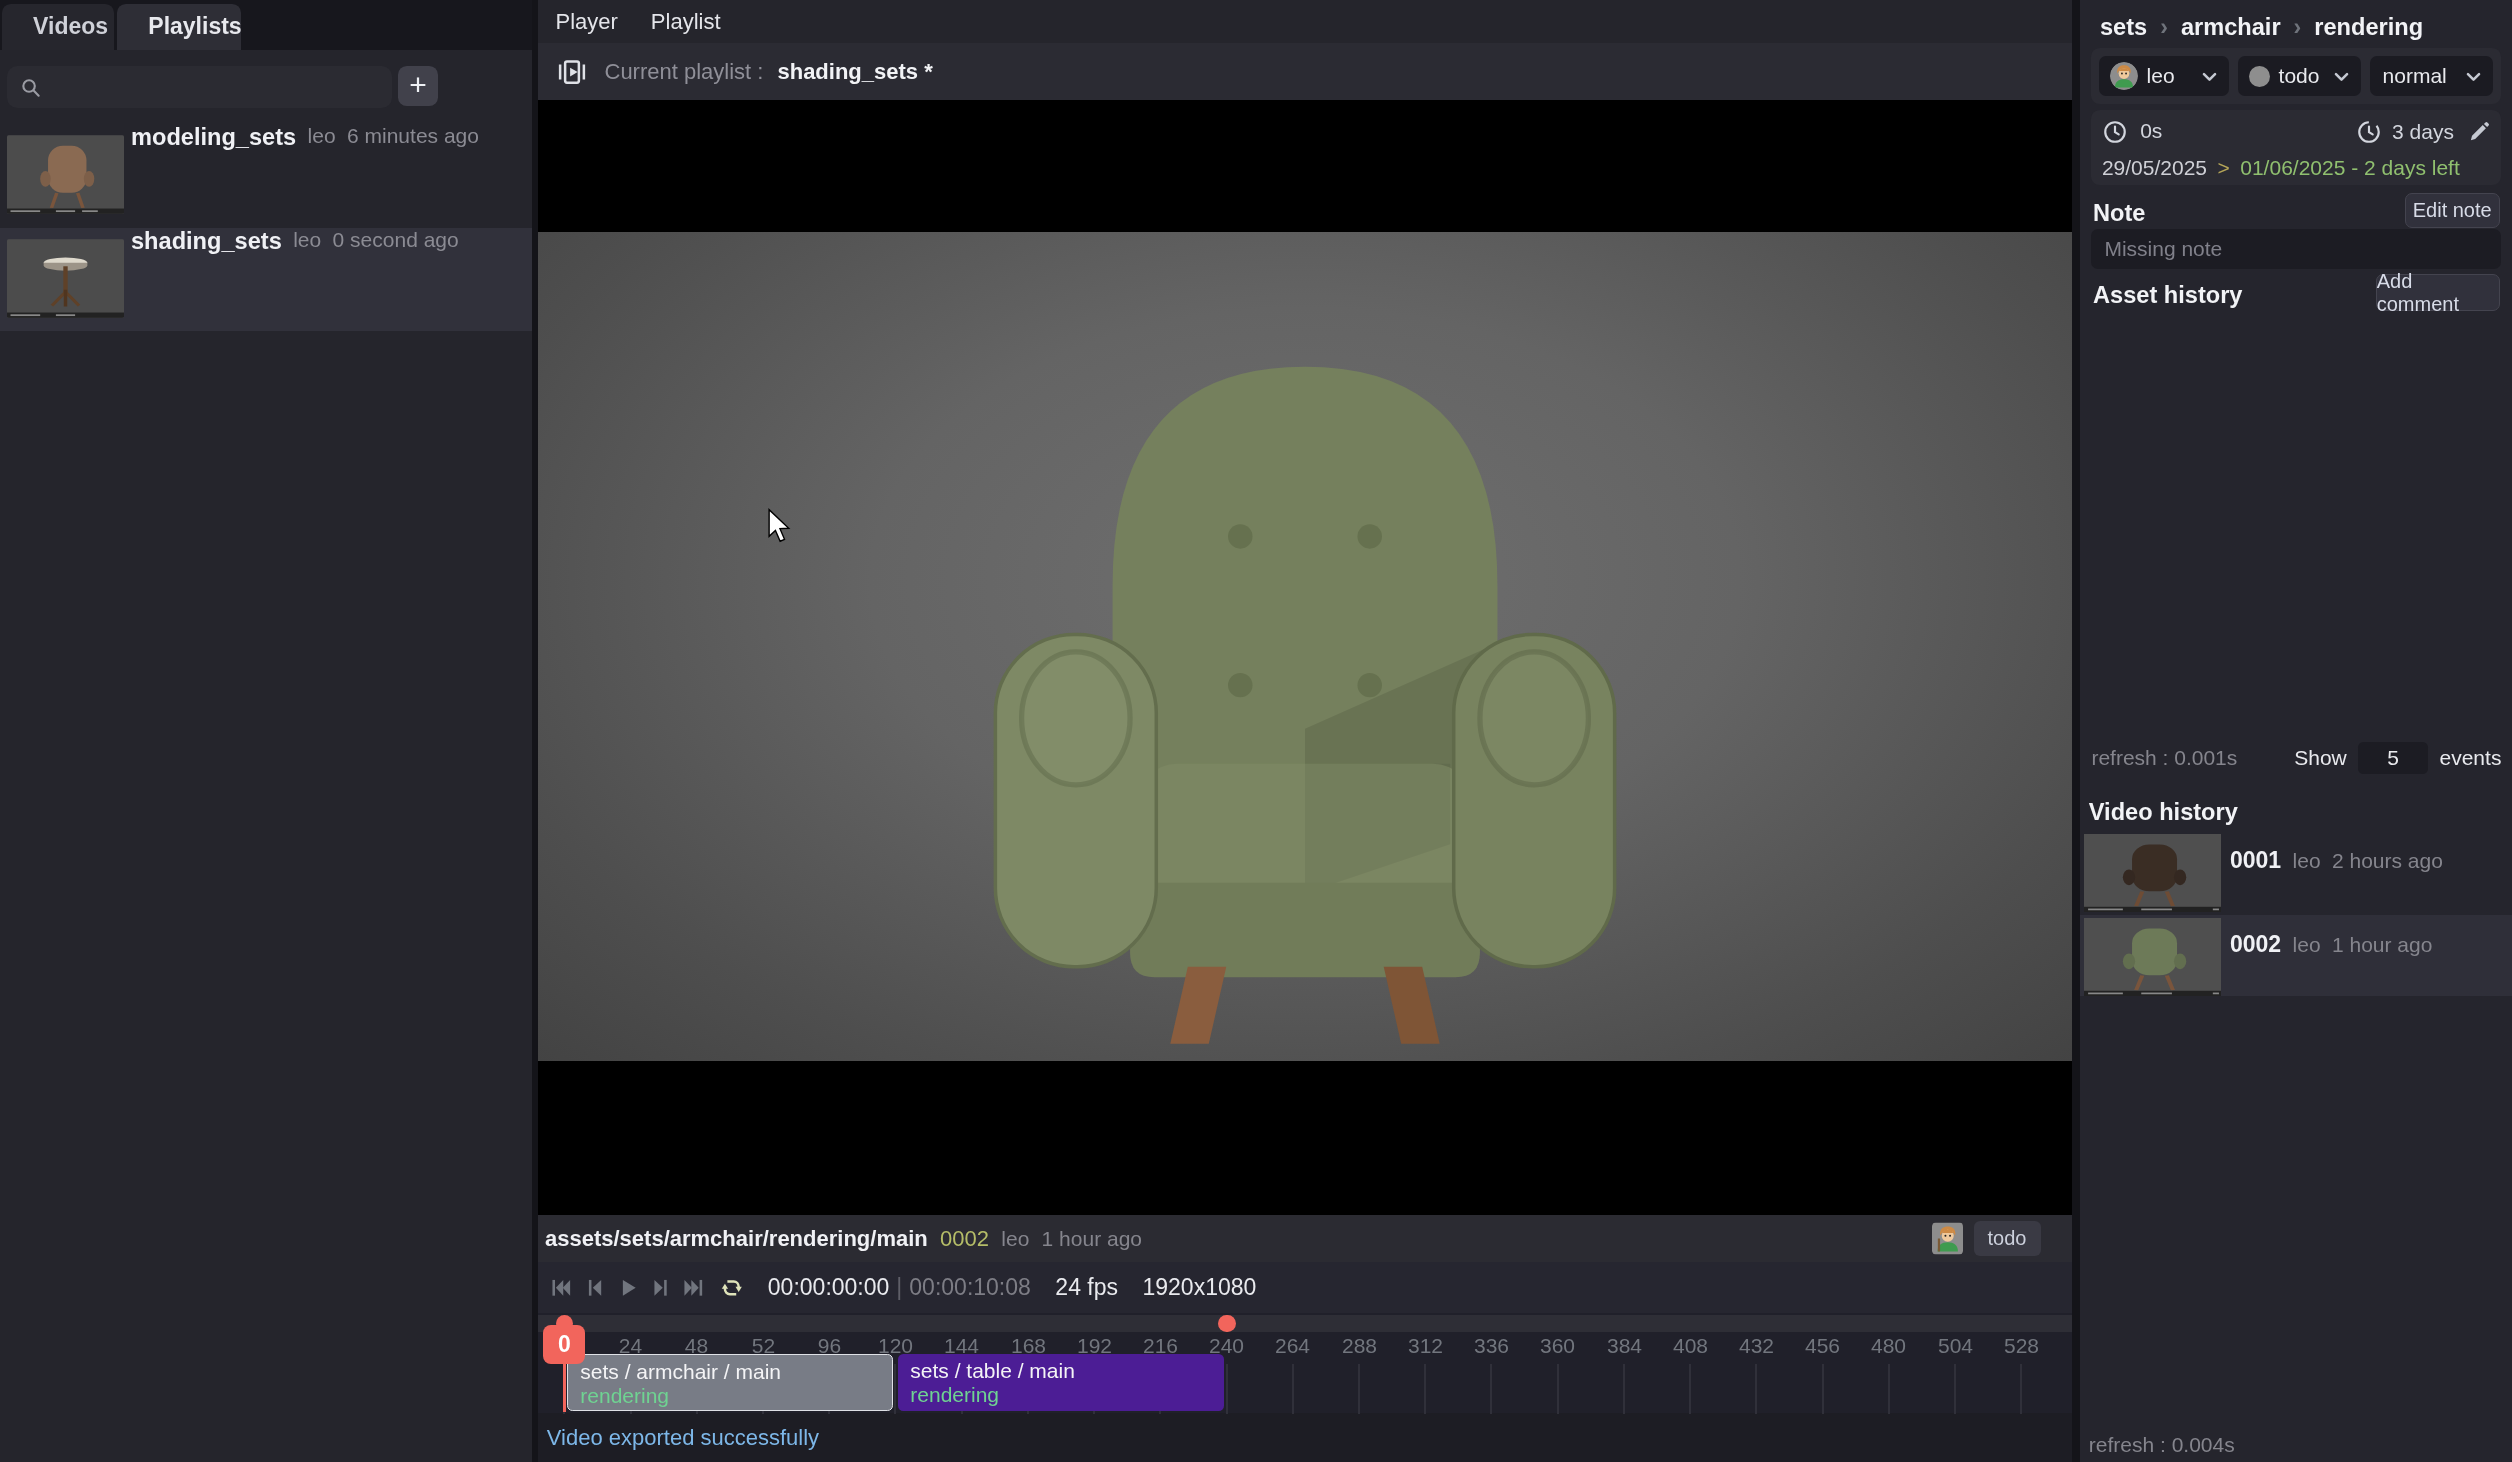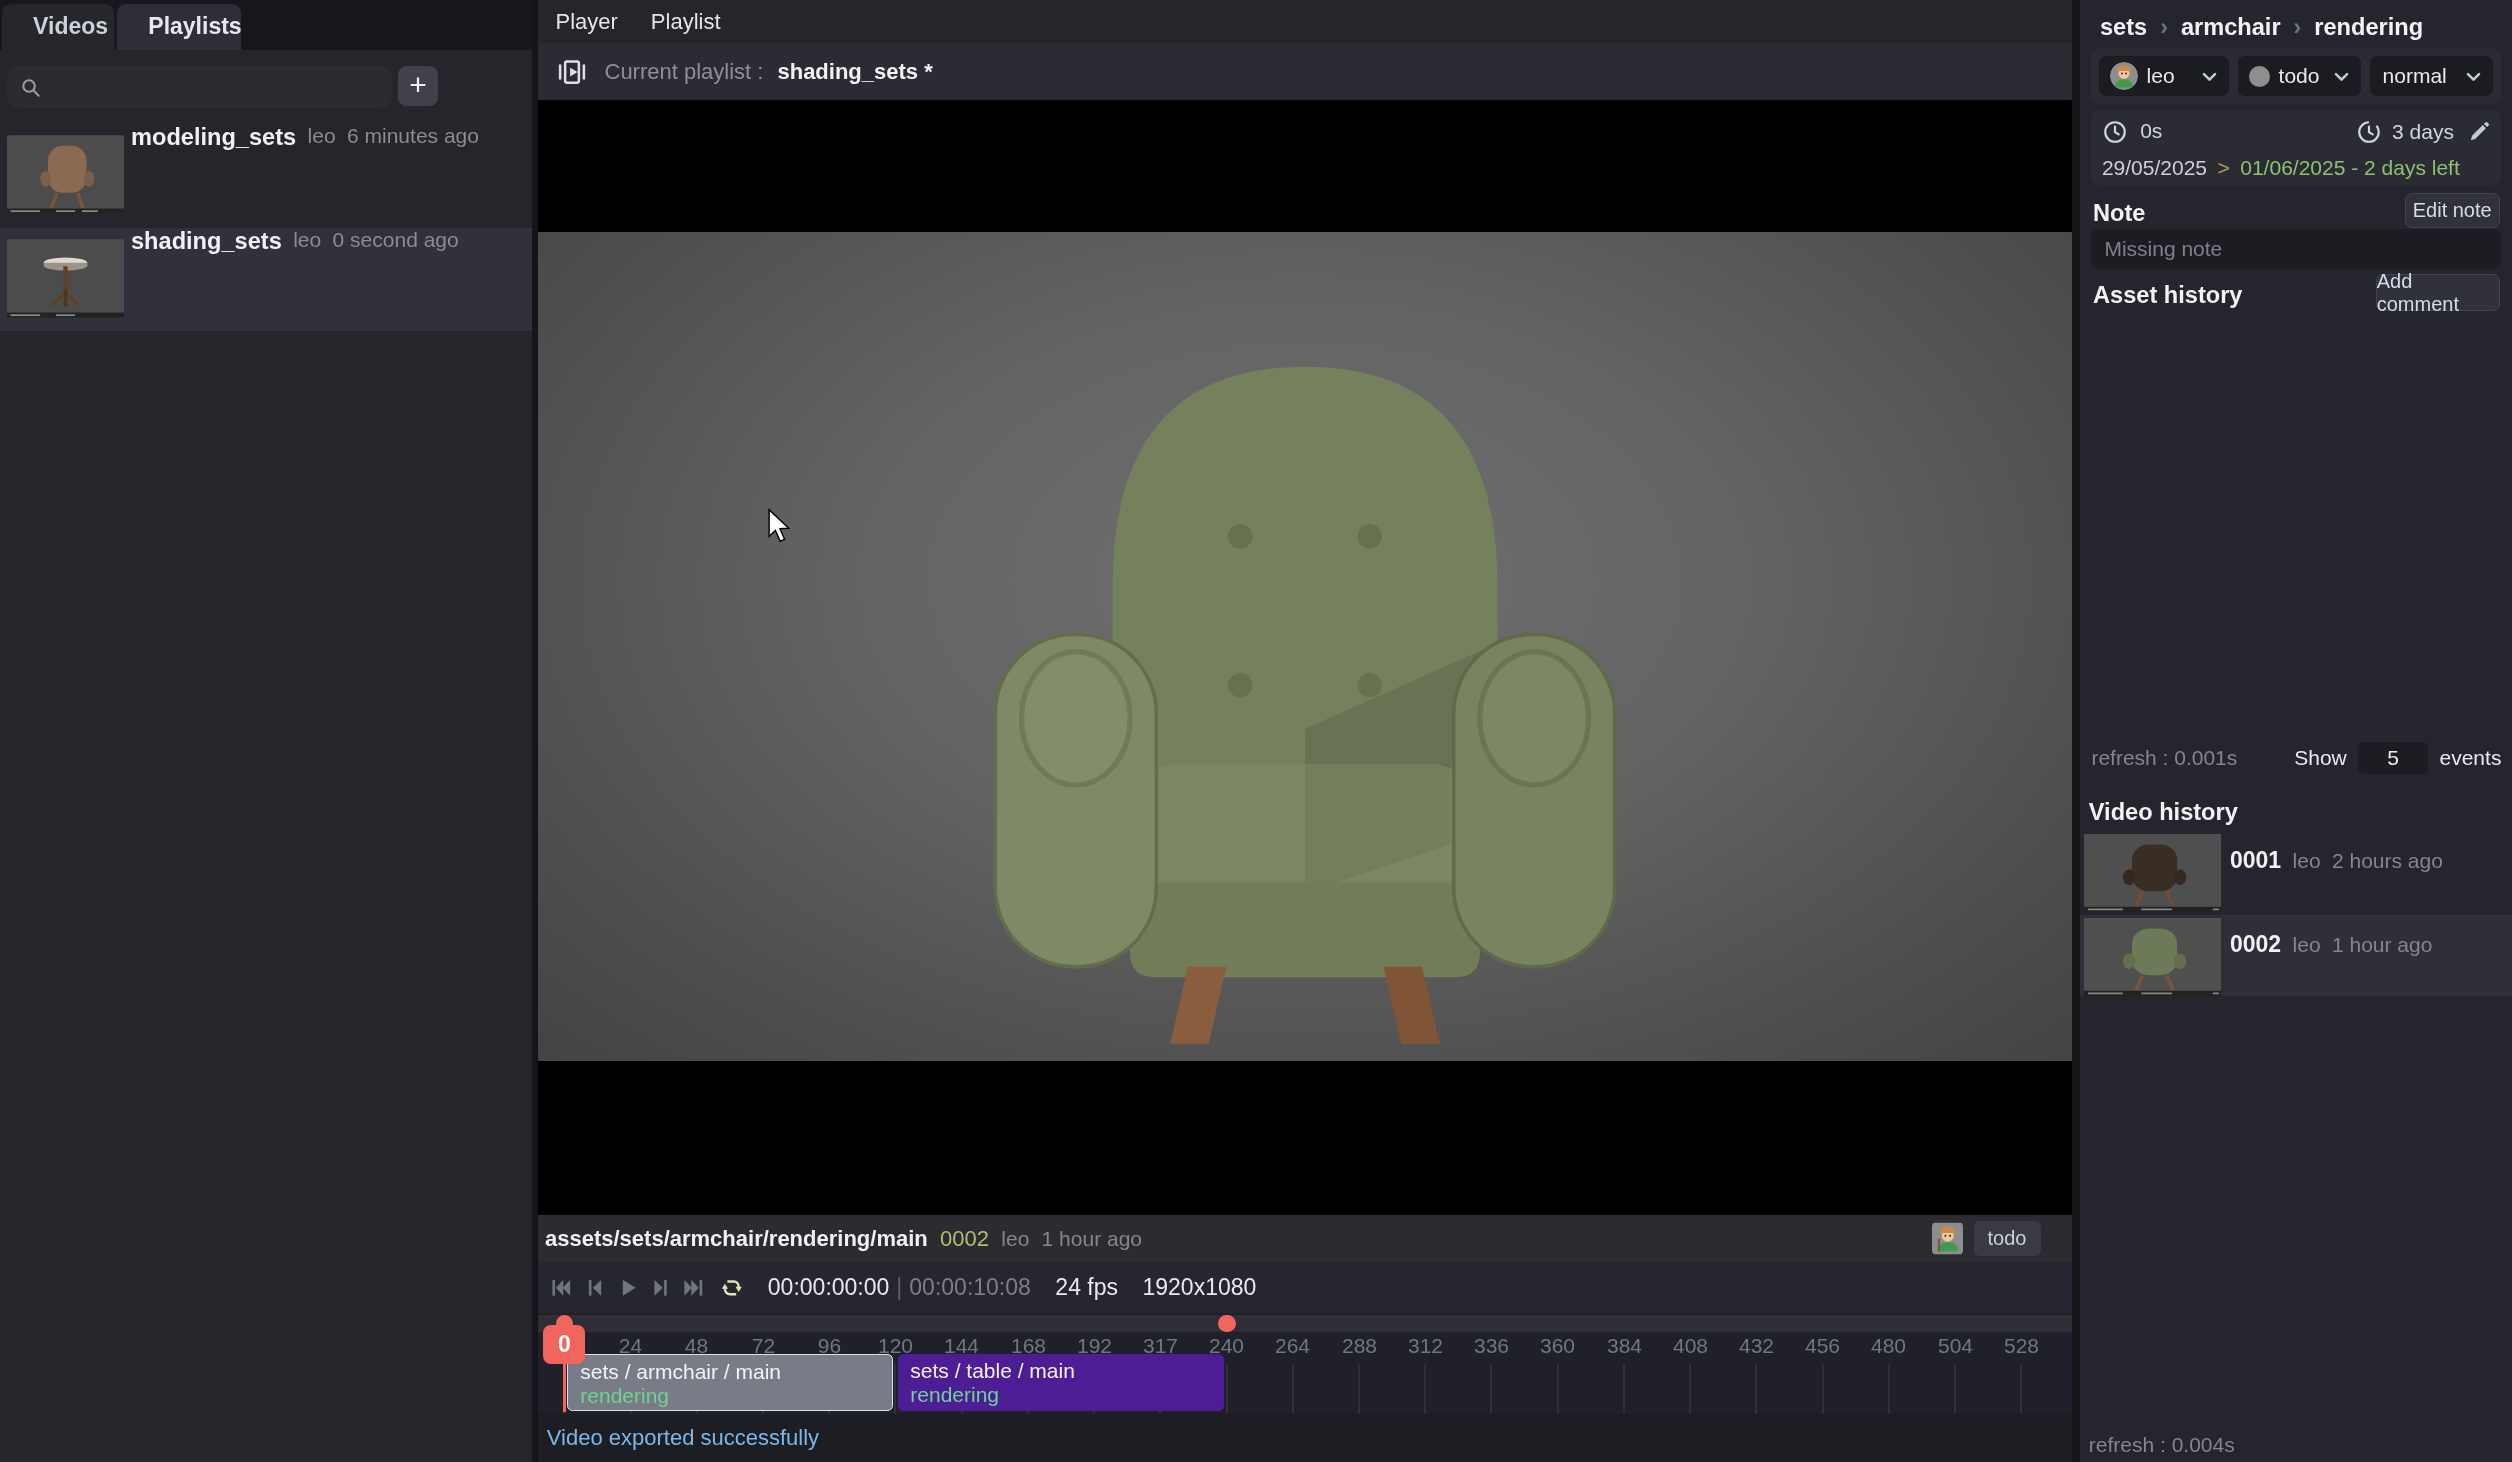--- a/index.html
+++ b/index.html
@@ -339,33 +339,33 @@
     <div id="timeline" class="abs">
       <div id="marker-track"></div>
       <div id="timeline-body">
           <div class="tl-tick" style="left: 25px;"></div>
           <div class="tl-label" style="left: 0px;">0</div>
           <div class="tl-tick" style="left: 92px;"></div>
           <div class="tl-label" style="left: 66px;">24</div>
           <div class="tl-tick" style="left: 158px;"></div>
           <div class="tl-label" style="left: 132px;">48</div>
           <div class="tl-tick" style="left: 224px;"></div>
-          <div class="tl-label" style="left: 199px;">72</div>
+          <div class="tl-label" style="left: 199px;">52</div>
           <div class="tl-tick" style="left: 290px;"></div>
           <div class="tl-label" style="left: 265px;">96</div>
           <div class="tl-tick" style="left: 356px;"></div>
           <div class="tl-label" style="left: 331px;">120</div>
           <div class="tl-tick" style="left: 423px;"></div>
           <div class="tl-label" style="left: 397px;">144</div>
           <div class="tl-tick" style="left: 489px;"></div>
           <div class="tl-label" style="left: 464px;">168</div>
           <div class="tl-tick" style="left: 555px;"></div>
           <div class="tl-label" style="left: 530px;">192</div>
           <div class="tl-tick" style="left: 621px;"></div>
-          <div class="tl-label" style="left: 596px;">317</div>
+          <div class="tl-label" style="left: 596px;">216</div>
           <div class="tl-tick" style="left: 688px;"></div>
           <div class="tl-label" style="left: 662px;">240</div>
           <div class="tl-tick" style="left: 754px;"></div>
           <div class="tl-label" style="left: 728px;">264</div>
           <div class="tl-tick" style="left: 820px;"></div>
           <div class="tl-label" style="left: 795px;">288</div>
           <div class="tl-tick" style="left: 886px;"></div>
           <div class="tl-label" style="left: 861px;">312</div>
           <div class="tl-tick" style="left: 952px;"></div>
           <div class="tl-label" style="left: 927px;">336</div>

